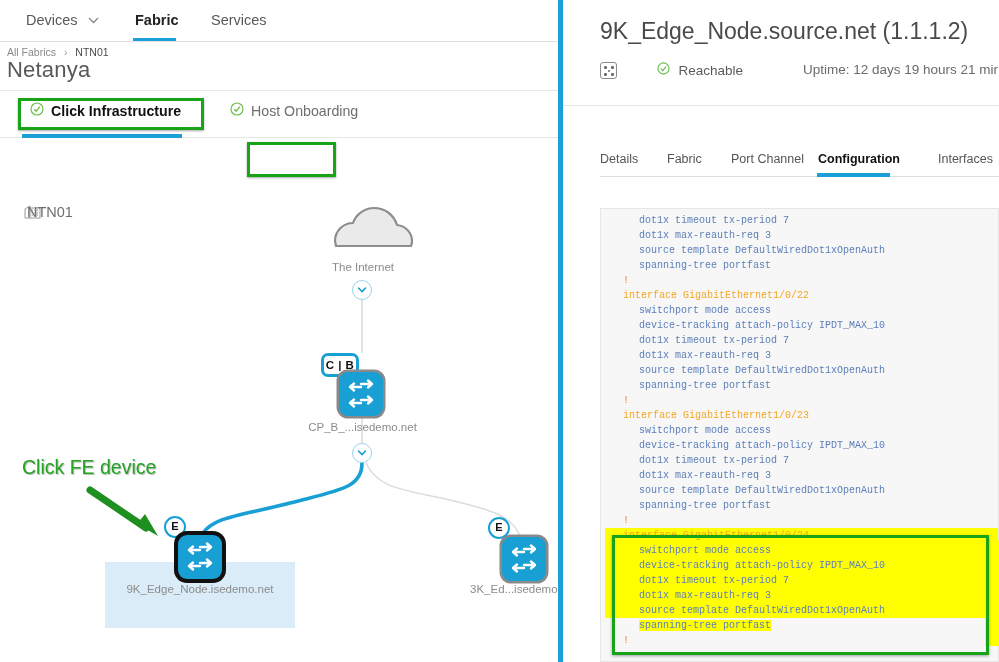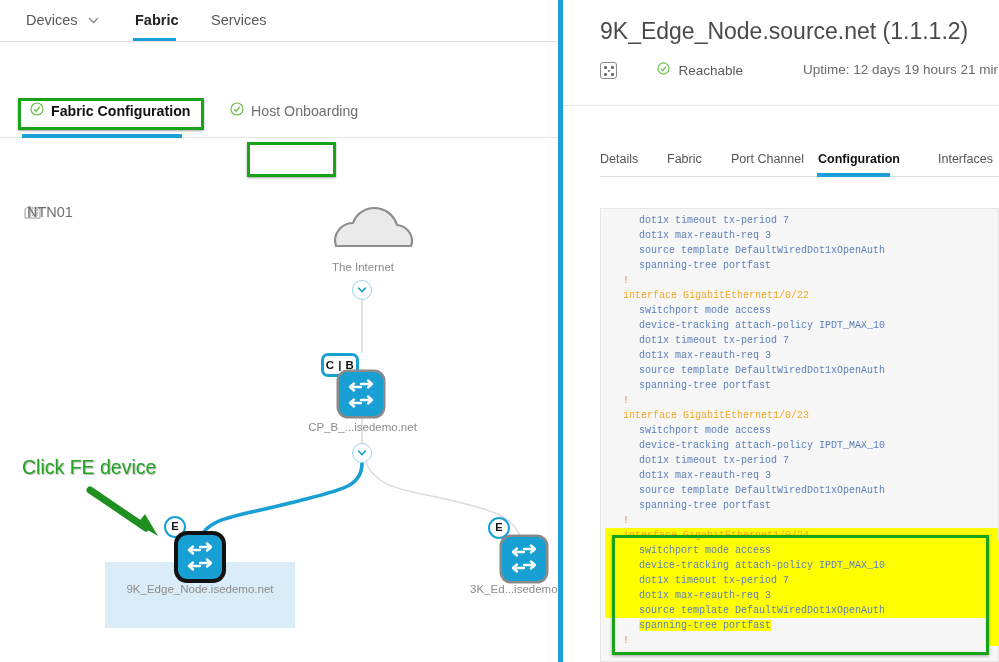--- a/index.html
+++ b/index.html
@@ -133,29 +133,37 @@
           <svg width="11" height="7" viewBox="0 0 11 7">
               <path d="M1 1 L5.5 5.5 L10 1" stroke="#888" stroke-width="1.3" fill="none"></path>
             </svg>
         </span>
       </div>
       <div class="navitem navitem-fabric active">Fabric</div>
       <div class="navitem navitem-services">Services</div>
       <div class="tab-underline"></div>
     </div>
 
+    <div class="breadcrumbbar">
+      <div class="bc">
+        <span>All Fabrics</span>
+        <span class="bc-sep">›</span>
+        <span class="bc-last">NTN01</span>
+      </div>
+      <div class="pagetitle">Netanya</div>
+    </div>
 
     <div class="subtabs">
       <div class="subtab subtab-fab">
         <span class="chk">
           <svg width="14" height="14" viewBox="0 0 14 14">
               <circle cx="7" cy="7" r="6" fill="none" stroke="#6abf4b" stroke-width="1.2"></circle>
               <path d="M4.2 7.2 L6.2 9.2 L9.9 4.6" stroke="#6abf4b" stroke-width="1.3" fill="none"></path>
             </svg>
-        </span><span>Fabric Configuration</span>
+        </span><span>Click Infrastructure</span>
       </div>
       <div class="subtab subtab-host">
         <span class="chk">
           <svg width="14" height="14" viewBox="0 0 14 14">
               <circle cx="7" cy="7" r="6" fill="none" stroke="#6abf4b" stroke-width="1.2"></circle>
               <path d="M4.2 7.2 L6.2 9.2 L9.9 4.6" stroke="#6abf4b" stroke-width="1.3" fill="none"></path>
             </svg>
         </span><span>Host Onboarding</span>
       </div>
       <div class="subtab-underline"></div>

